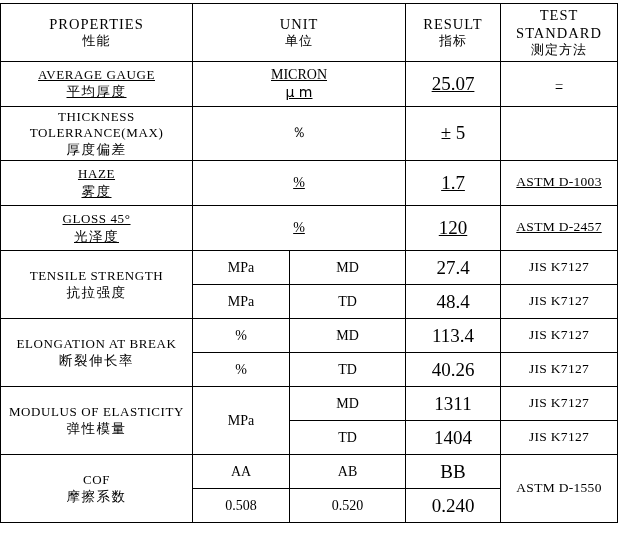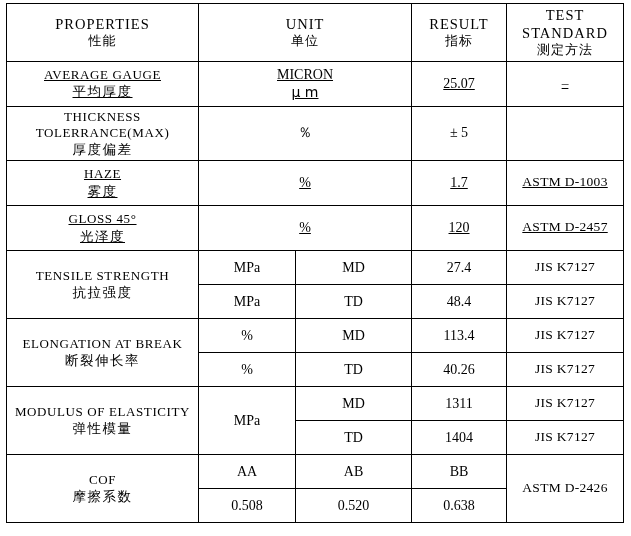--- a/index.html
+++ b/index.html
@@ -16,21 +16,20 @@
   }
   .sheet {
     width: 631px;
     height: 536px;
     position: relative;
     box-sizing: border-box;
   }
   table.spec {
     border-collapse: collapse;
     width: 617px;
-    margin-left: 6px;
     margin-top: 3px;
     table-layout: fixed;
   }
   table.spec td, table.spec th {
     border: 1px solid #000000;
     text-align: center;
     vertical-align: middle;
     padding: 2px 3px;
     font-weight: normal;
     line-height: 1.25;
@@ -69,21 +68,21 @@
     font-size: 14px;
   }
   .unit .u1 {
     display: block;
   }
   .unit .u2 {
     display: block;
     font-family: "DejaVu Sans", sans-serif;
   }
   .result {
-    font-size: 14px;
+    font-size: 19px;
   }
   .std {
     font-size: 13.5px;
     letter-spacing: 0.3px;
   }
   .dash {
     font-size: 13.5px;
   }
   col.c-prop { width: 192px; }
   col.c-unit-a { width: 97px; }
@@ -228,23 +227,23 @@
       </tr>
 
       <tr class="row-short">
         <td class="prop" rowspan="2">
           <span class="en">COF</span>
           <span class="cn">摩擦系数</span>
         </td>
         <td class="unit">AA</td>
         <td class="unit">AB</td>
         <td class="result">BB</td>
-        <td class="std" rowspan="2">ASTM D-2426</td>
+        <td class="std" rowspan="2">ASTM D-1550</td>
       </tr>
       <tr class="row-short">
         <td class="unit">0.508</td>
         <td class="unit">0.520</td>
-        <td class="result">0.638</td>
+        <td class="result">0.240</td>
       </tr>
 
     </tbody>
   </table>
 </div>
 
 </body></html>

